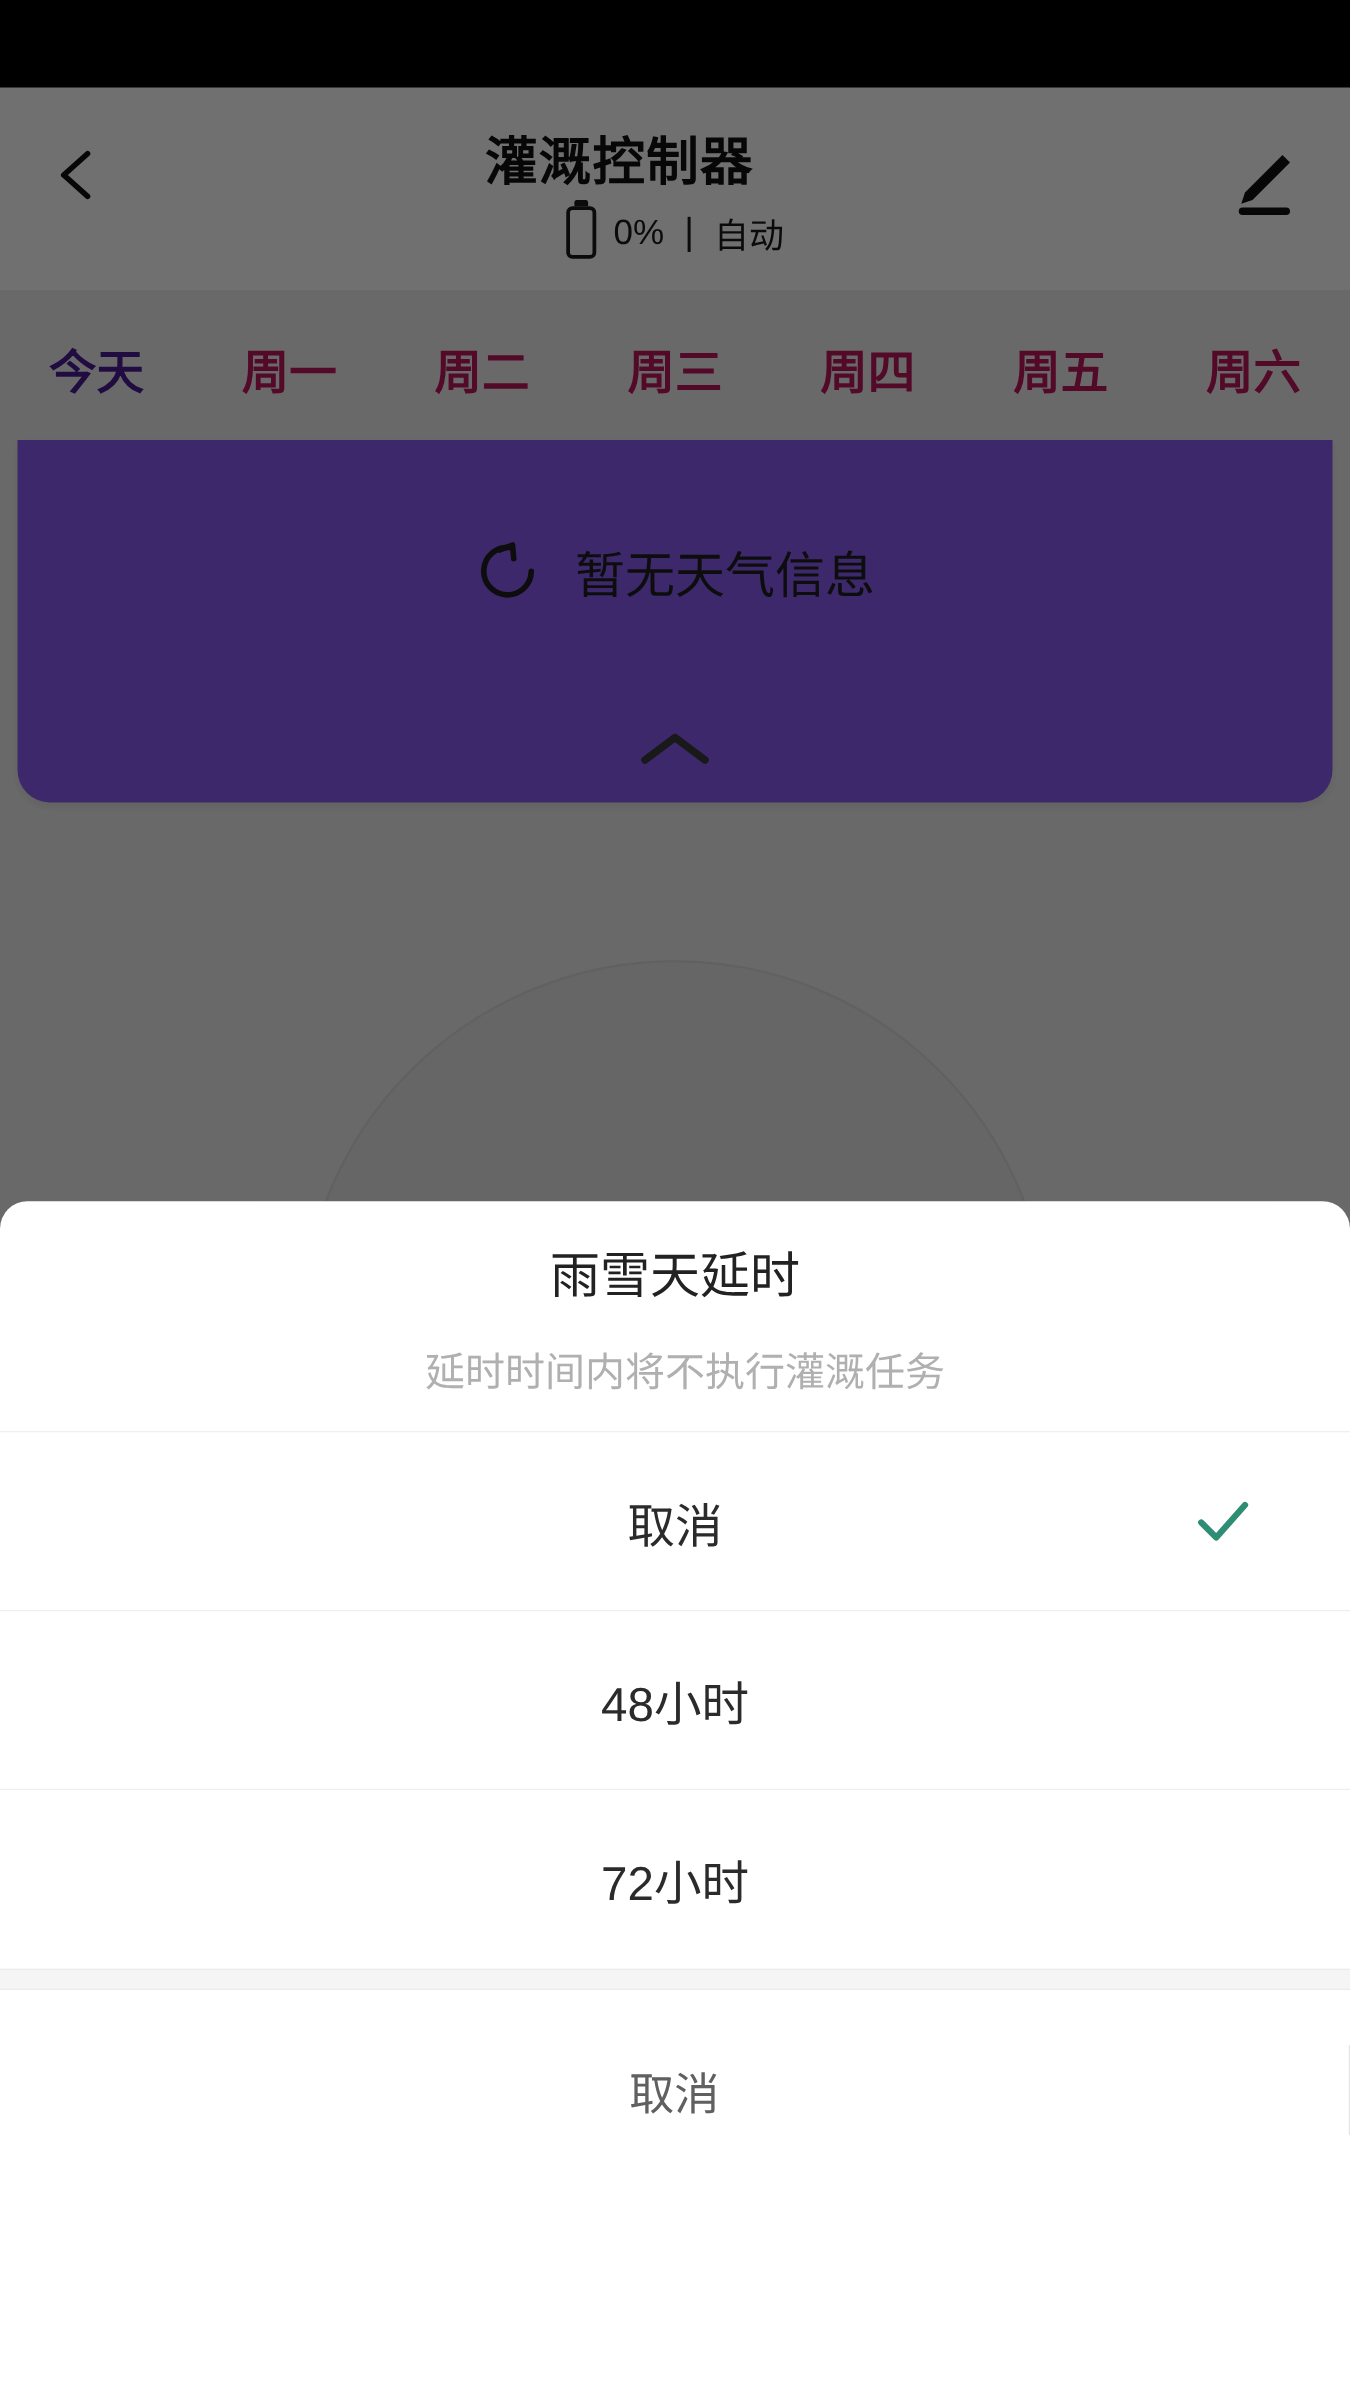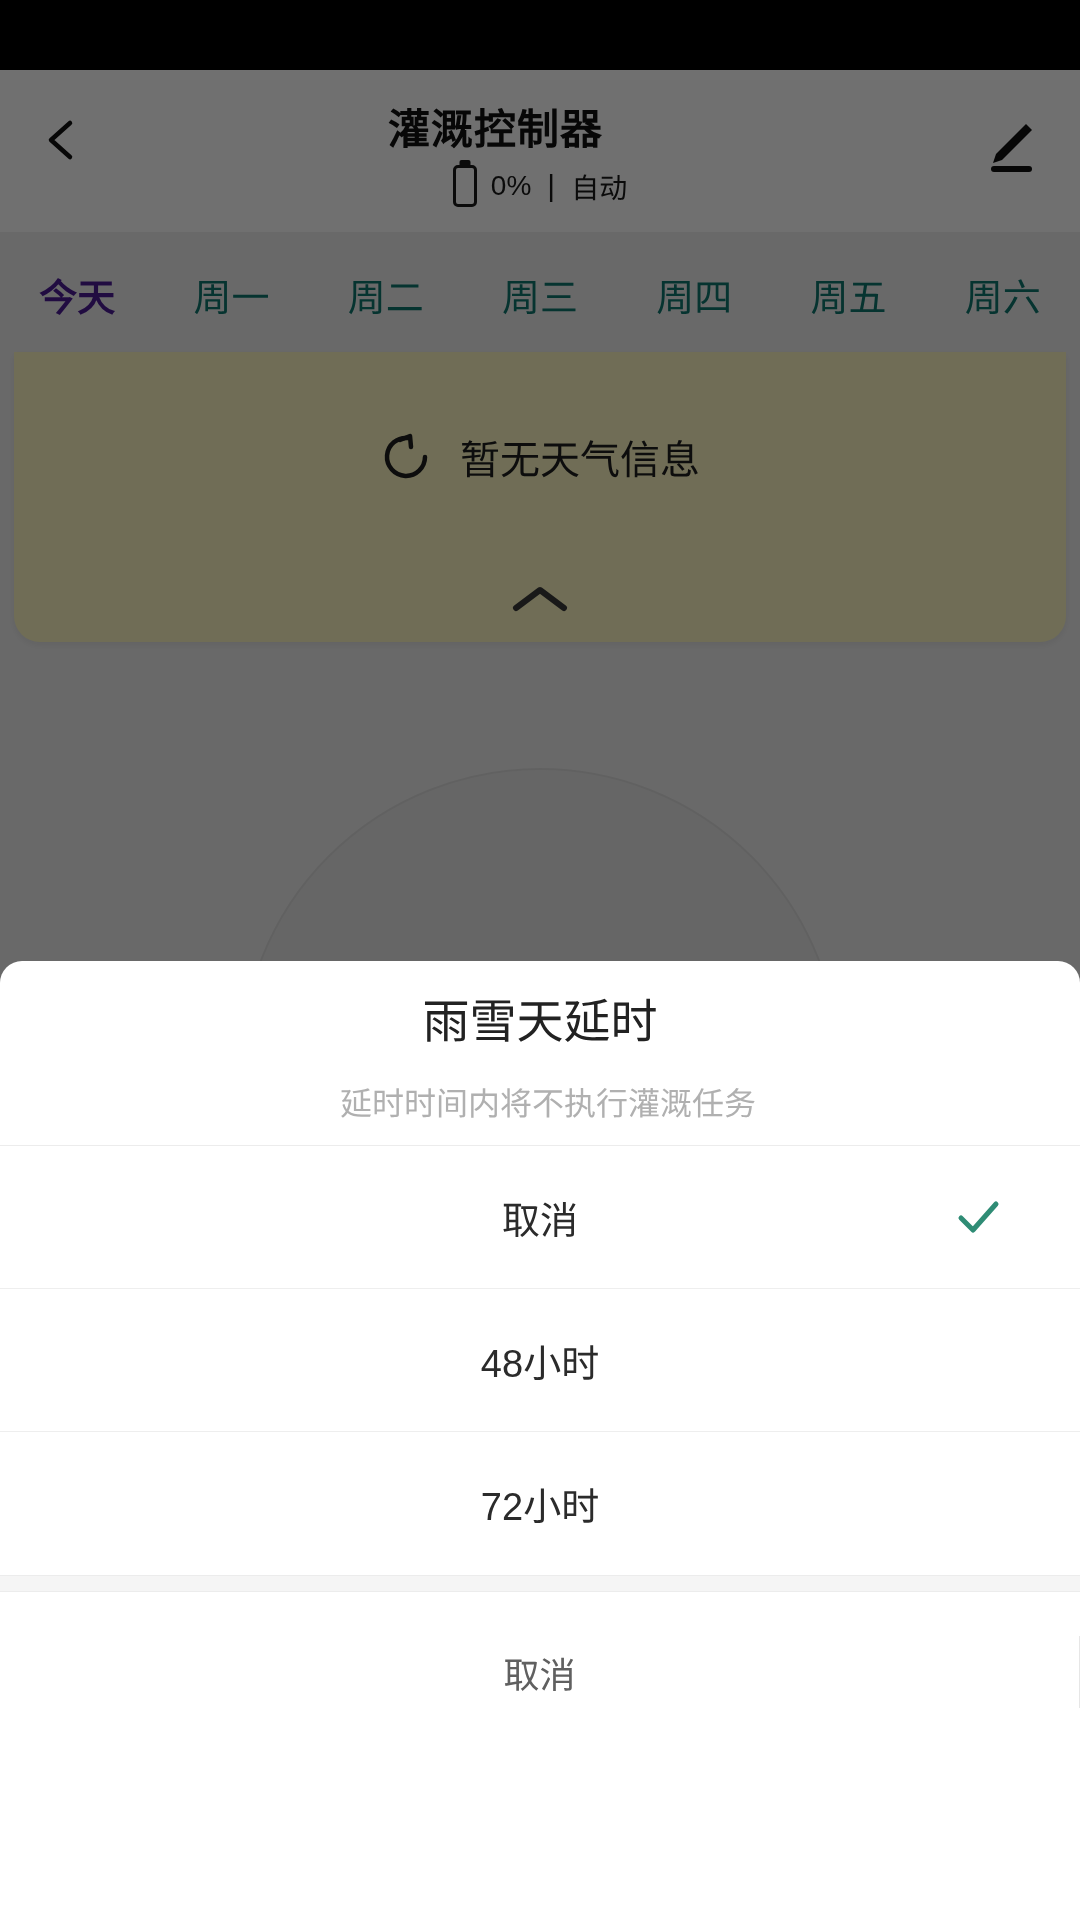--- a/index.html
+++ b/index.html
@@ -48,28 +48,28 @@
     width:11px; height:5px; background:#1a1a1a; border-radius:2px 2px 0 0;
   }
   .sub-sep { color:#1a1a1a; font-size:30px; margin:0 2px; }
 
   
   .day-tabs {
     position:absolute; top:256px; left:0; width:1080px; height:76px;
     display:flex; align-items:center; z-index:3;
   }
   .day-tab {
-    flex:1 1 0; text-align:center; font-size:38px; color:#0f766e; font-weight:400;
+    flex:1 1 0; text-align:center; font-size:38px; color:#be185d; font-weight:700;
   }
   .day-tab.active { color:#4c1d95; font-weight:bold; }
 
   
   .weather-card {
     position:absolute; top:352px; left:14px; width:1052px; height:290px;
-    background:#fef9c3; border-radius:0 0 26px 26px; z-index:3;
+    background:#8b5cf6; border-radius:0 0 26px 26px; z-index:3;
     box-shadow:0 3px 8px rgba(0,0,0,0.07);
   }
   .weather-row {
     position:absolute; top:76px; left:0; width:100%;
     display:flex; align-items:center; justify-content:center; gap:24px;
   }
   .refresh-icon { width:56px; height:56px; }
   .weather-text { font-size:40px; color:#1f1f1f; }
   .collapse-chevron {
     position:absolute; bottom:26px; left:50%; transform:translateX(-50%);
@@ -91,21 +91,21 @@
 
   
   .sheet {
     position:absolute; left:0; bottom:0; width:1080px; height:959px;
     background:#ffffff; border-radius:22px 22px 0 0; z-index:30; overflow:hidden;
   }
   .sheet-head {
     height:185px; display:flex; flex-direction:column; align-items:center; justify-content:center;
     border-bottom:1px solid #ececec;
   }
-  .sheet-title { font-size:47px; color:#222222; margin-bottom:26px; }
+  .sheet-title { font-size:40px; color:#222222; margin-bottom:26px; }
   .sheet-sub { font-size:32px; color:#b0b0b0;margin-left:16px; }
 
   .opt-list { background:#fff; }
   .opt-row {
     position:relative; height:143px; display:flex; align-items:center; justify-content:center;
     border-bottom:1px solid #eeeeee;
   }
   .opt-row:last-child { border-bottom:none;text-align:center; }
   .opt-label { font-size:38px; color:#2b2b2b; }
   .opt-check { position:absolute; right:78px; top:50%; transform:translateY(-50%); width:48px; height:48px; }

